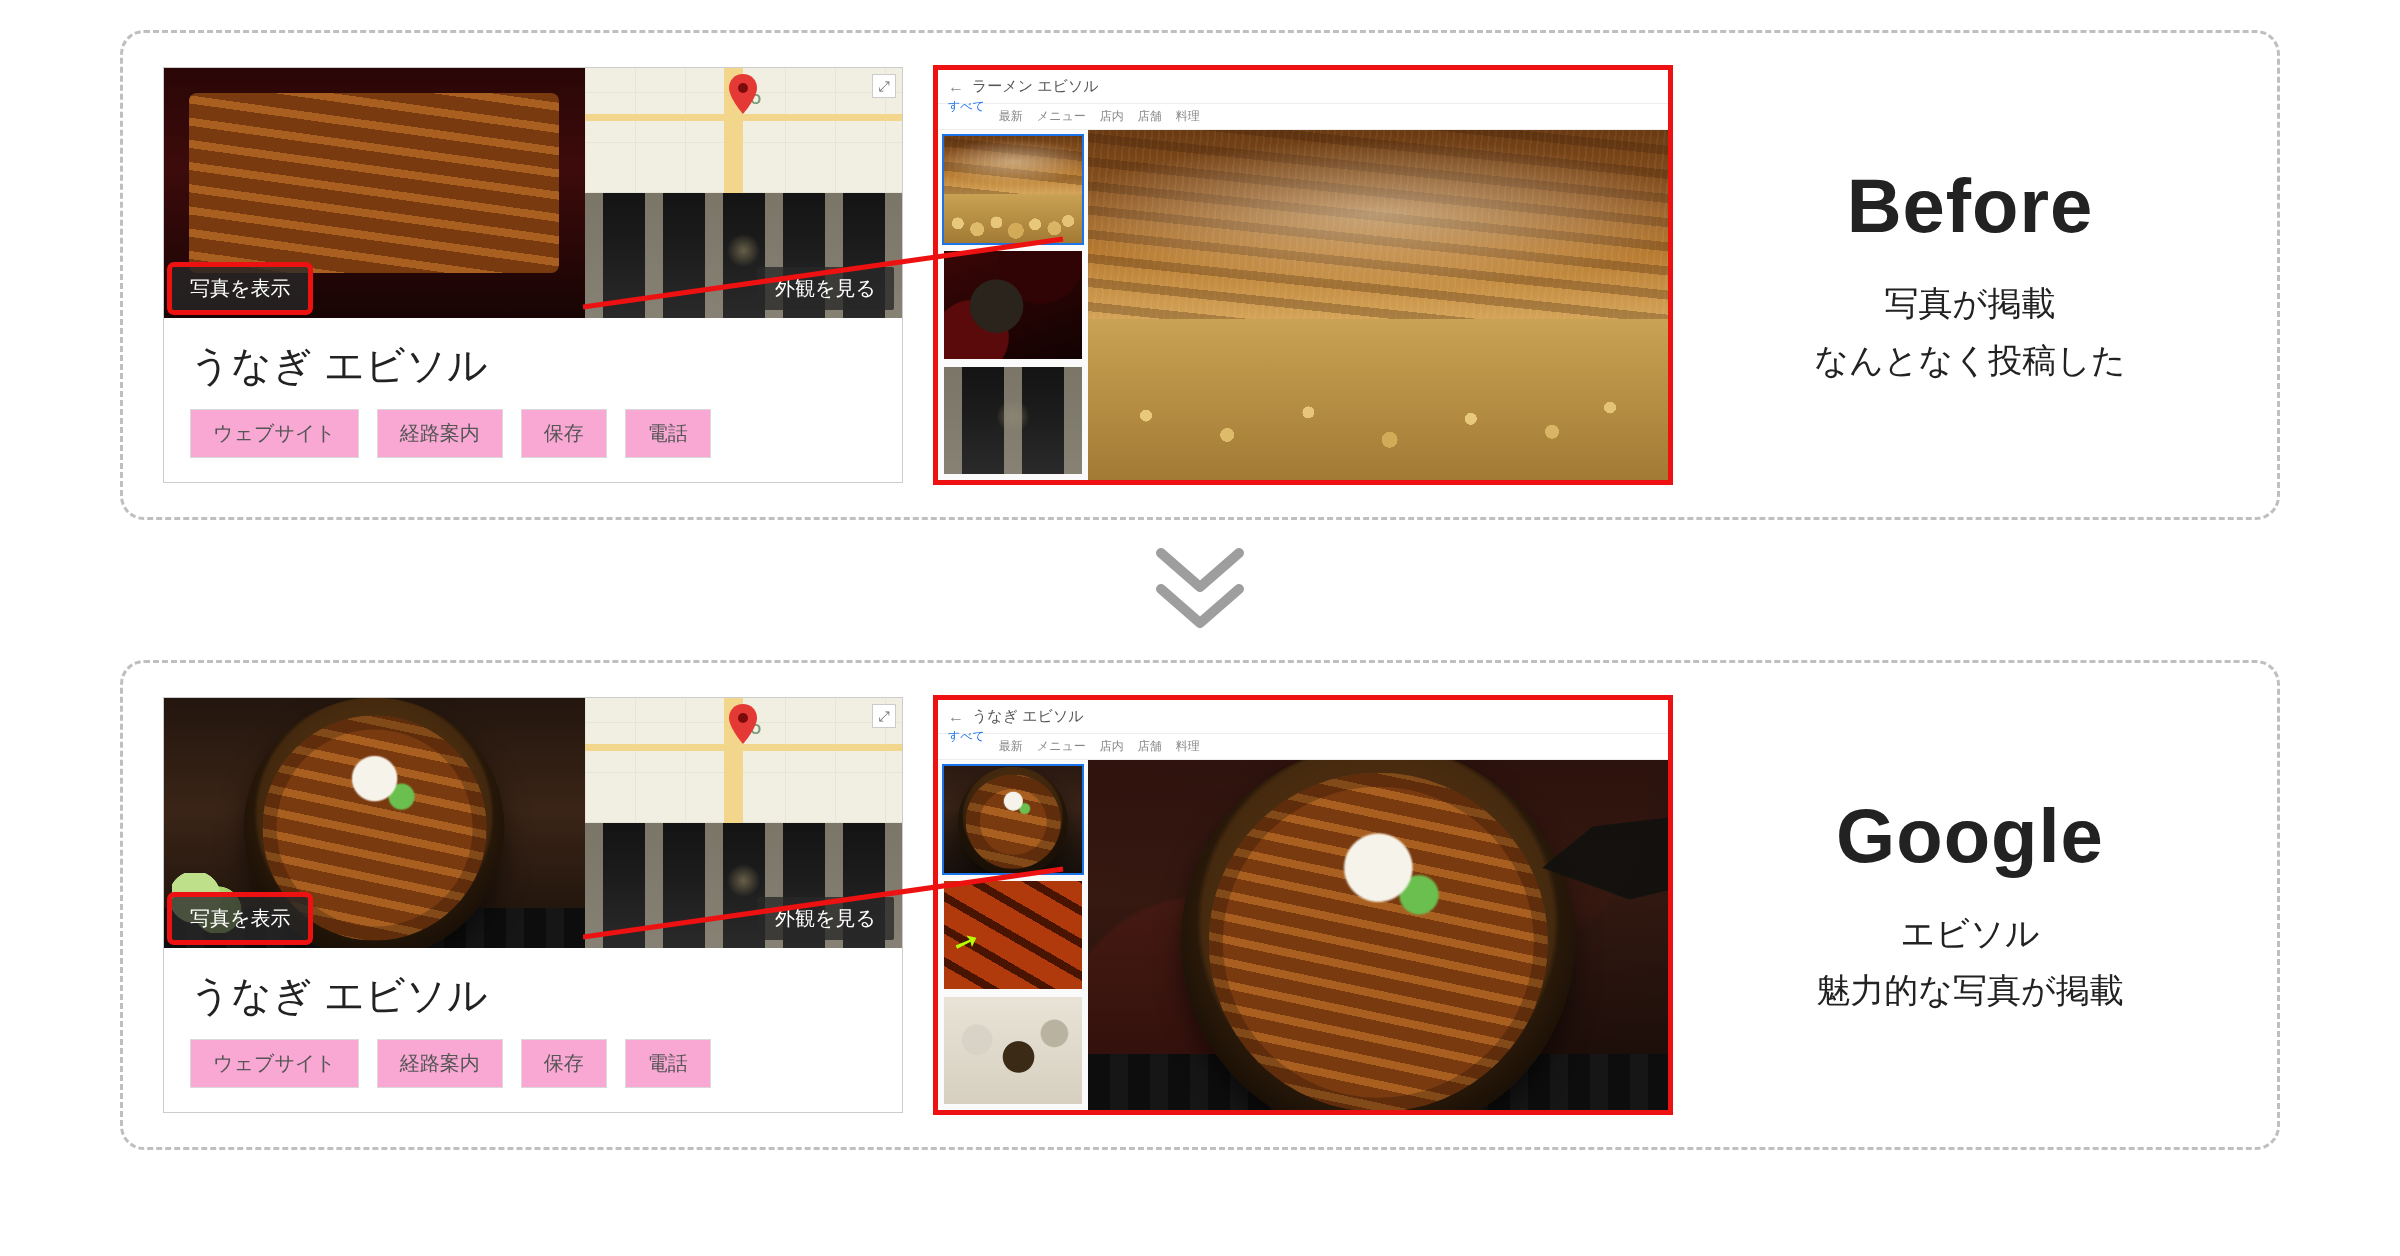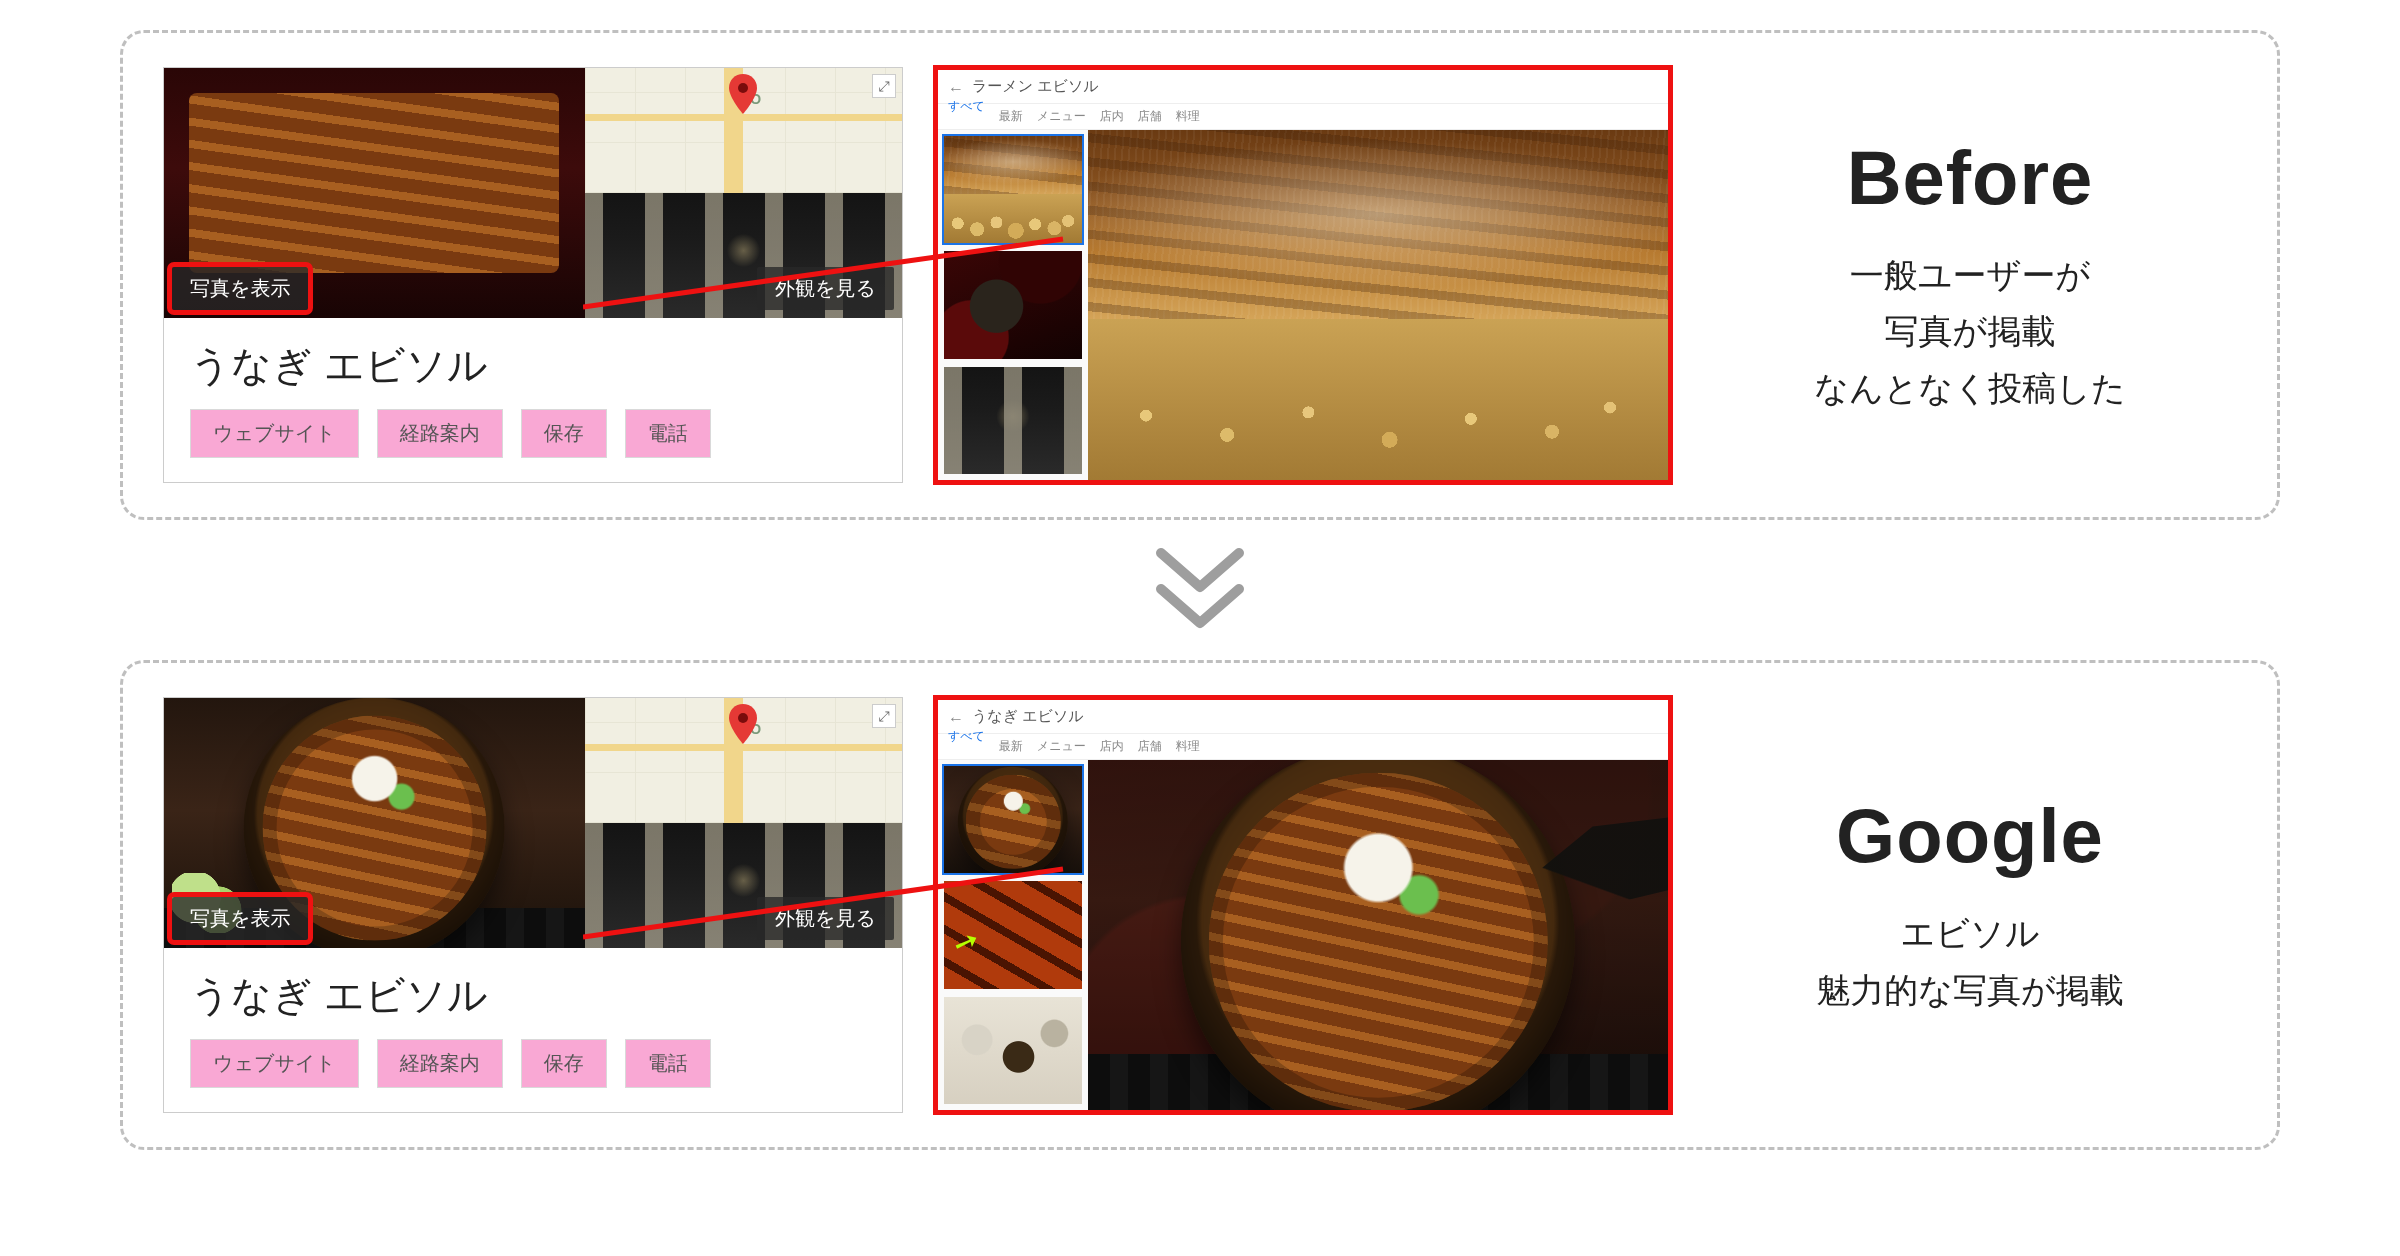--- a/index.html
+++ b/index.html
@@ -352,21 +352,20 @@
       </div>
       <div class="gallery-main">
         <div class="scene food-closeup"></div>
       </div>
     </div>
   </div>
 
   <div class="text-block">
     <div class="heading">Before</div>
     <div class="desc">
-      <div>一般ユーザーが</div>
       <div>写真が掲載</div>
       <div>なんとなく投稿した</div>
     </div>
   </div>
 
   <svg class="connector" style="left:460px;top:198px;width:500px;height:120px;">
     <line x1="0" y1="76" x2="480" y2="8" stroke="#e11" stroke-width="5"></line>
   </svg>
 </div>
 

